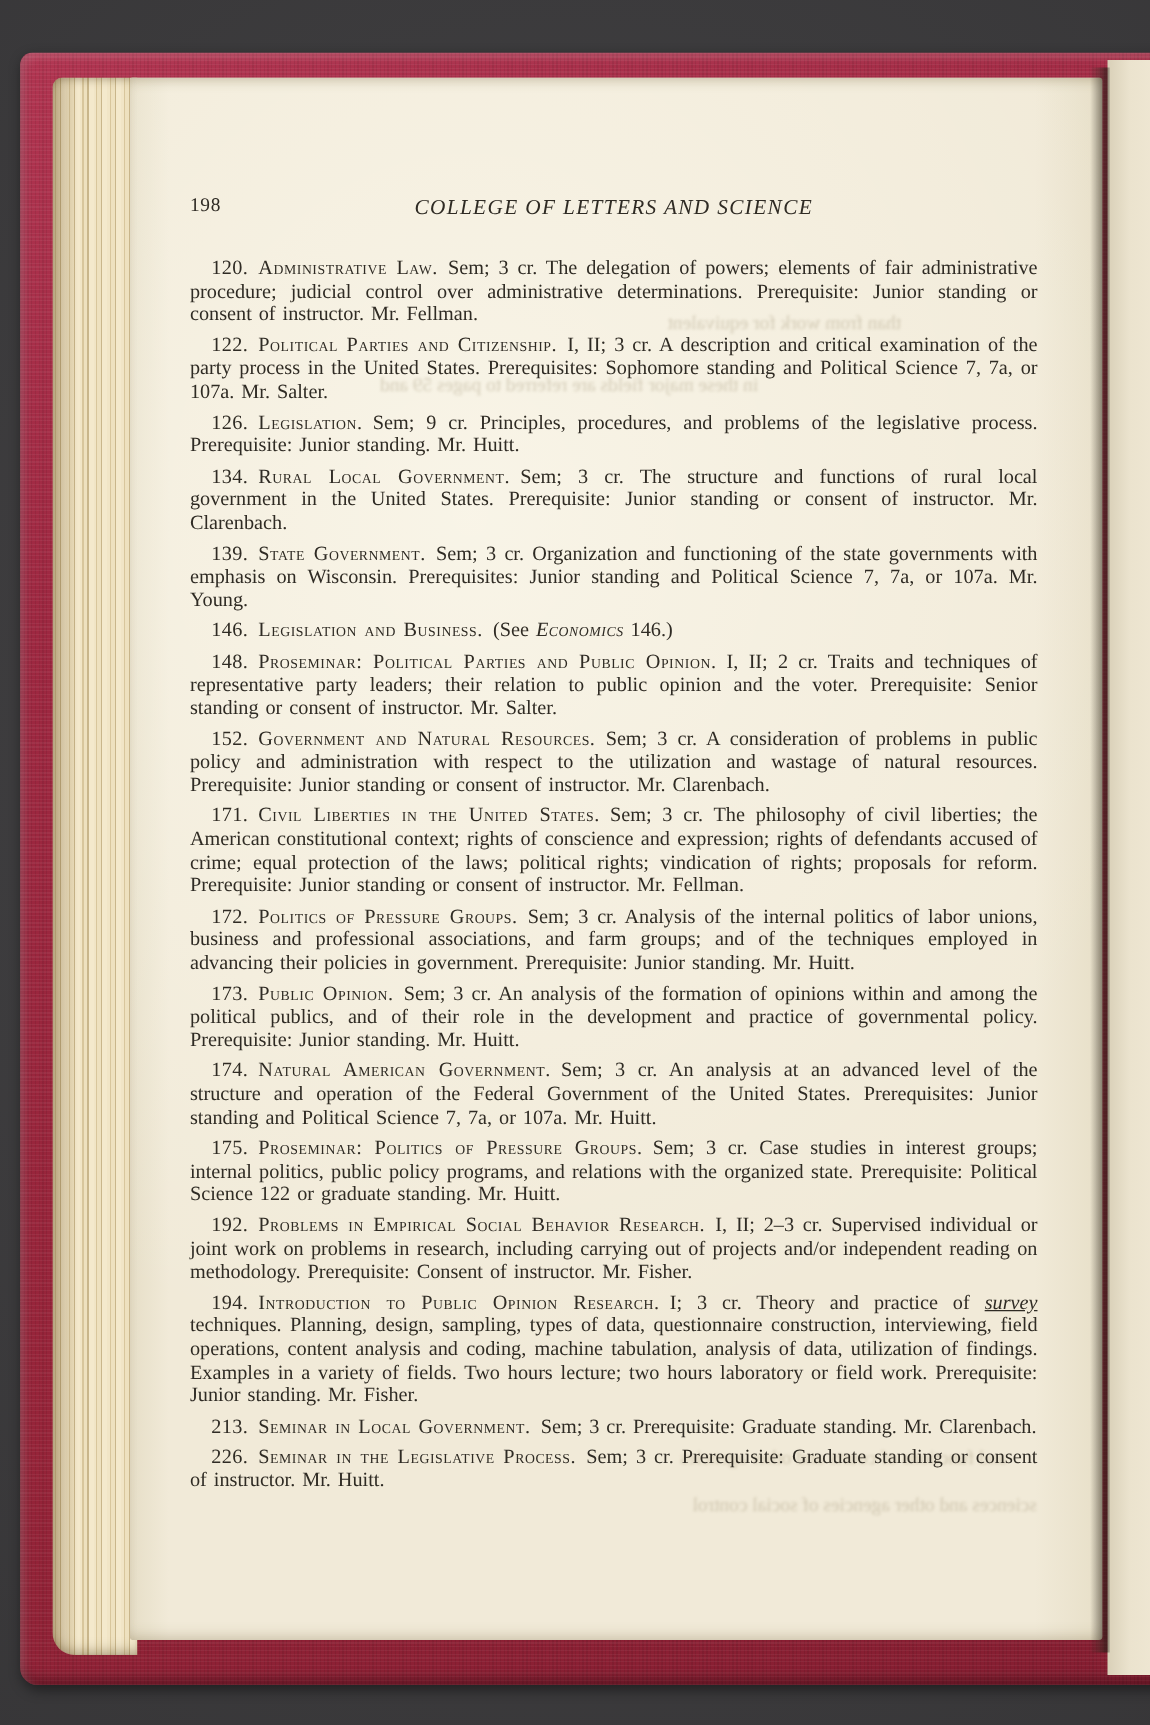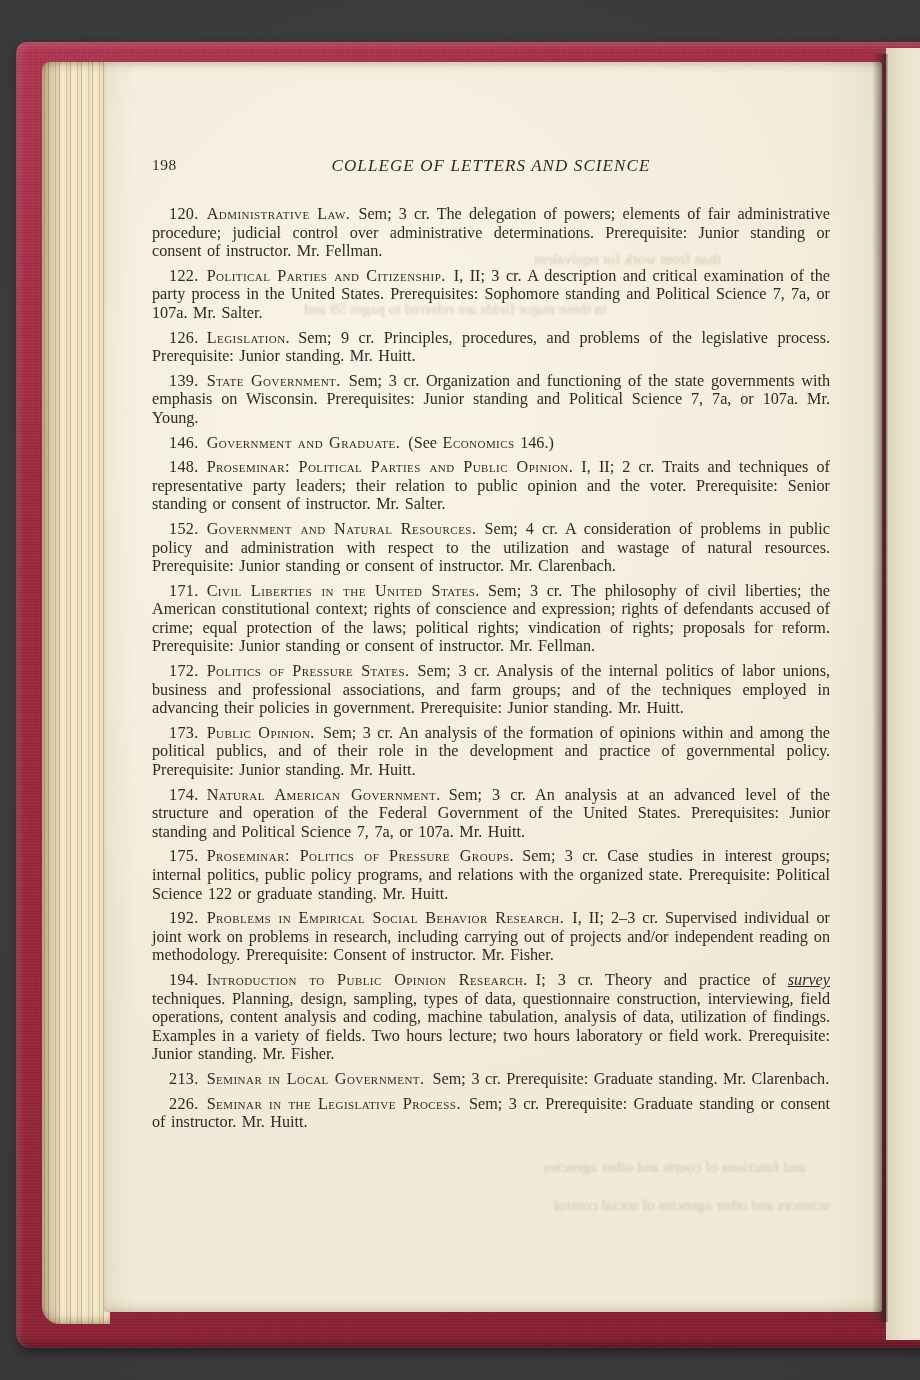--- a/index.html
+++ b/index.html
@@ -100,21 +100,21 @@
     margin: 0 0 6px 0;
     text-indent: 17px;
     text-align: justify;
     font-size: 16.2px;
     line-height: 18.6px;
     word-spacing: 1.5px;
   }
   .cnum { letter-spacing: .3px; }
   .ctitle { font-variant: small-caps; letter-spacing: .45px; }
   .seg-italic { font-style: italic; text-decoration: underline; }
-  .seg-smallcaps { font-variant: small-caps; letter-spacing: .45px; }
+  .seg-smallcaps { font-variant: small-caps; letter-spacing: .45px; font-style: italic; }
 </style>
 </head>
 <body>
 
 <div class="scene">
 
   <div class="cover"></div>
 
   <div class="page-stack"></div>
 
@@ -131,26 +131,27 @@
 
     <div class="content">
       <div class="page-header">
         <span class="page-num">198</span>
         <span class="running-head">COLLEGE OF LETTERS AND SCIENCE</span>
       </div>
       <div class="courses" id="courses">
           <p class="course"><span class="cnum">120.</span> <span class="ctitle">Administrative Law.</span> <span class="seg-normal">Sem; 3 cr. The delegation of powers; elements of fair administrative procedure; judicial control over administrative determinations. Prerequisite: Junior standing or consent of instructor. Mr. Fellman.</span></p>
           <p class="course"><span class="cnum">122.</span> <span class="ctitle">Political Parties and Citizenship.</span> <span class="seg-normal">I, II; 3 cr. A description and critical examination of the party process in the United States. Prerequisites: Sophomore standing and Political Science 7, 7a, or 107a. Mr. Salter.</span></p>
           <p class="course"><span class="cnum">126.</span> <span class="ctitle">Legislation.</span> <span class="seg-normal">Sem; 9 cr. Principles, procedures, and problems of the legislative process. Prerequisite: Junior standing. Mr. Huitt.</span></p>
+          <p class="course"><span class="cnum">134.</span> <span class="ctitle">Rural Local Government.</span> <span class="seg-normal">Sem; 3 cr. The structure and functions of rural local government in the United States. Prerequisite: Junior standing or consent of instructor. Mr. Clarenbach.</span></p>
           <p class="course"><span class="cnum">139.</span> <span class="ctitle">State Government.</span> <span class="seg-normal">Sem; 3 cr. Organization and functioning of the state governments with emphasis on Wisconsin. Prerequisites: Junior standing and Political Science 7, 7a, or 107a. Mr. Young.</span></p>
-          <p class="course"><span class="cnum">146.</span> <span class="ctitle">Government and Graduate.</span> <span class="seg-normal">(See </span><span class="seg-smallcaps">Economics</span><span class="seg-normal"> 146.)</span></p>
+          <p class="course"><span class="cnum">146.</span> <span class="ctitle">Legislation and Business.</span> <span class="seg-normal">(See </span><span class="seg-smallcaps">Economics</span><span class="seg-normal"> 146.)</span></p>
           <p class="course"><span class="cnum">148.</span> <span class="ctitle">Proseminar: Political Parties and Public Opinion.</span> <span class="seg-normal">I, II; 2 cr. Traits and techniques of representative party leaders; their relation to public opinion and the voter. Prerequisite: Senior standing or consent of instructor. Mr. Salter.</span></p>
-          <p class="course"><span class="cnum">152.</span> <span class="ctitle">Government and Natural Resources.</span> <span class="seg-normal">Sem; 4 cr. A consideration of problems in public policy and administration with respect to the utilization and wastage of natural resources. Prerequisite: Junior standing or consent of instructor. Mr. Clarenbach.</span></p>
+          <p class="course"><span class="cnum">152.</span> <span class="ctitle">Government and Natural Resources.</span> <span class="seg-normal">Sem; 3 cr. A consideration of problems in public policy and administration with respect to the utilization and wastage of natural resources. Prerequisite: Junior standing or consent of instructor. Mr. Clarenbach.</span></p>
           <p class="course"><span class="cnum">171.</span> <span class="ctitle">Civil Liberties in the United States.</span> <span class="seg-normal">Sem; 3 cr. The philosophy of civil liberties; the American constitutional context; rights of conscience and expression; rights of defendants accused of crime; equal protection of the laws; political rights; vindication of rights; proposals for reform. Prerequisite: Junior standing or consent of instructor. Mr. Fellman.</span></p>
-          <p class="course"><span class="cnum">172.</span> <span class="ctitle">Politics of Pressure States.</span> <span class="seg-normal">Sem; 3 cr. Analysis of the internal politics of labor unions, business and professional associations, and farm groups; and of the techniques employed in advancing their policies in government. Prerequisite: Junior standing. Mr. Huitt.</span></p>
+          <p class="course"><span class="cnum">172.</span> <span class="ctitle">Politics of Pressure Groups.</span> <span class="seg-normal">Sem; 3 cr. Analysis of the internal politics of labor unions, business and professional associations, and farm groups; and of the techniques employed in advancing their policies in government. Prerequisite: Junior standing. Mr. Huitt.</span></p>
           <p class="course"><span class="cnum">173.</span> <span class="ctitle">Public Opinion.</span> <span class="seg-normal">Sem; 3 cr. An analysis of the formation of opinions within and among the political publics, and of their role in the development and practice of governmental policy. Prerequisite: Junior standing. Mr. Huitt.</span></p>
           <p class="course"><span class="cnum">174.</span> <span class="ctitle">Natural American Government.</span> <span class="seg-normal">Sem; 3 cr. An analysis at an advanced level of the structure and operation of the Federal Government of the United States. Prerequisites: Junior standing and Political Science 7, 7a, or 107a. Mr. Huitt.</span></p>
           <p class="course"><span class="cnum">175.</span> <span class="ctitle">Proseminar: Politics of Pressure Groups.</span> <span class="seg-normal">Sem; 3 cr. Case studies in interest groups; internal politics, public policy programs, and relations with the organized state. Prerequisite: Political Science 122 or graduate standing. Mr. Huitt.</span></p>
           <p class="course"><span class="cnum">192.</span> <span class="ctitle">Problems in Empirical Social Behavior Research.</span> <span class="seg-normal">I, II; 2–3 cr. Supervised individual or joint work on problems in research, including carrying out of projects and/or independent reading on methodology. Prerequisite: Consent of instructor. Mr. Fisher.</span></p>
           <p class="course"><span class="cnum">194.</span> <span class="ctitle">Introduction to Public Opinion Research.</span> <span class="seg-normal">I; 3 cr. Theory and practice of </span><span class="seg-italic">survey</span><span class="seg-normal"> techniques. Planning, design, sampling, types of data, questionnaire construction, interviewing, field operations, content analysis and coding, machine tabulation, analysis of data, utilization of findings. Examples in a variety of fields. Two hours lecture; two hours laboratory or field work. Prerequisite: Junior standing. Mr. Fisher.</span></p>
           <p class="course"><span class="cnum">213.</span> <span class="ctitle">Seminar in Local Government.</span> <span class="seg-normal">Sem; 3 cr. Prerequisite: Graduate standing. Mr. Clarenbach.</span></p>
           <p class="course"><span class="cnum">226.</span> <span class="ctitle">Seminar in the Legislative Process.</span> <span class="seg-normal">Sem; 3 cr. Prerequisite: Graduate standing or consent of instructor. Mr. Huitt.</span></p>
         </div>
     </div>
 

